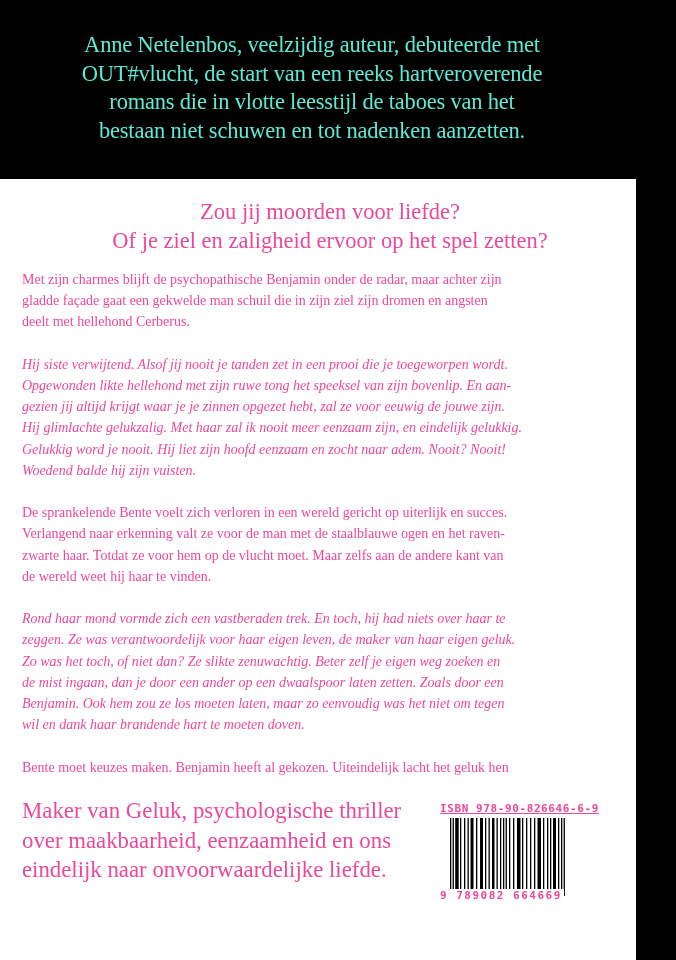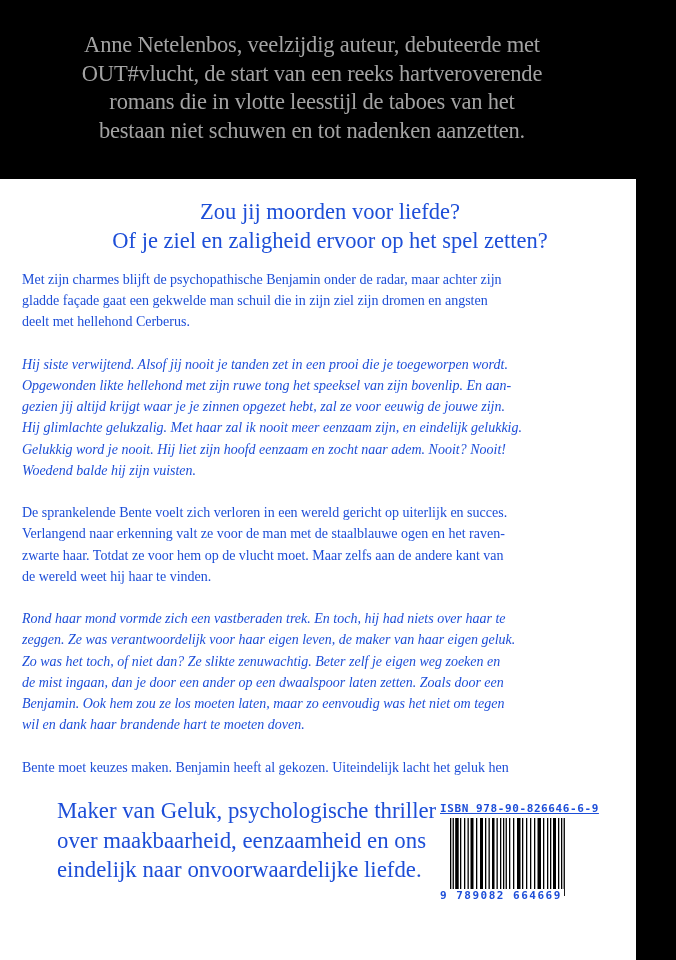--- a/index.html
+++ b/index.html
@@ -13,34 +13,34 @@
       position: relative;
       overflow: hidden;
       font-family: "Liberation Serif", "DejaVu Serif", serif;
     }
     .blurb {
       position: absolute;
       left: 0;
       top: 31px;
       width: 624px;
       text-align: center;
-      color: #a3a3a3;
+      color: #5eead4;
       font-size: 22.5px;
       line-height: 28.5px;
       letter-spacing: -0.2px;
     }
     .blurb div { white-space: nowrap; }
     .panel {
       position: absolute;
       left: 0;
       top: 179px;
       width: 636px;
       height: 781px;
       background: #ffffff;
-      color: #1d4ed8;
+      color: #ec4899;
     }
     .heading {
       position: absolute;
       left: 0;
       top: 18px;
       width: 660px;
       text-align: center;
       font-size: 22.5px;
       line-height: 29px;
     }
@@ -55,21 +55,20 @@
     }
     .para { margin: 0 0 21.2px 0; }
     .para div { white-space: nowrap; }
     .para.italic { font-style: italic; }
     .tagline {
       position: absolute;
       left: 22px;
       top: 617px;
       font-size: 22.8px;
       line-height: 29.5px;
-      margin-left: 35px;
     }
     .tagline div { white-space: nowrap; }
     .barcode {
       position: absolute;
       left: 440px;
       top: 623px;
       width: 136px;
       height: 106px;
       font-family: "DejaVu Sans Mono", "Liberation Mono", monospace;
     }

